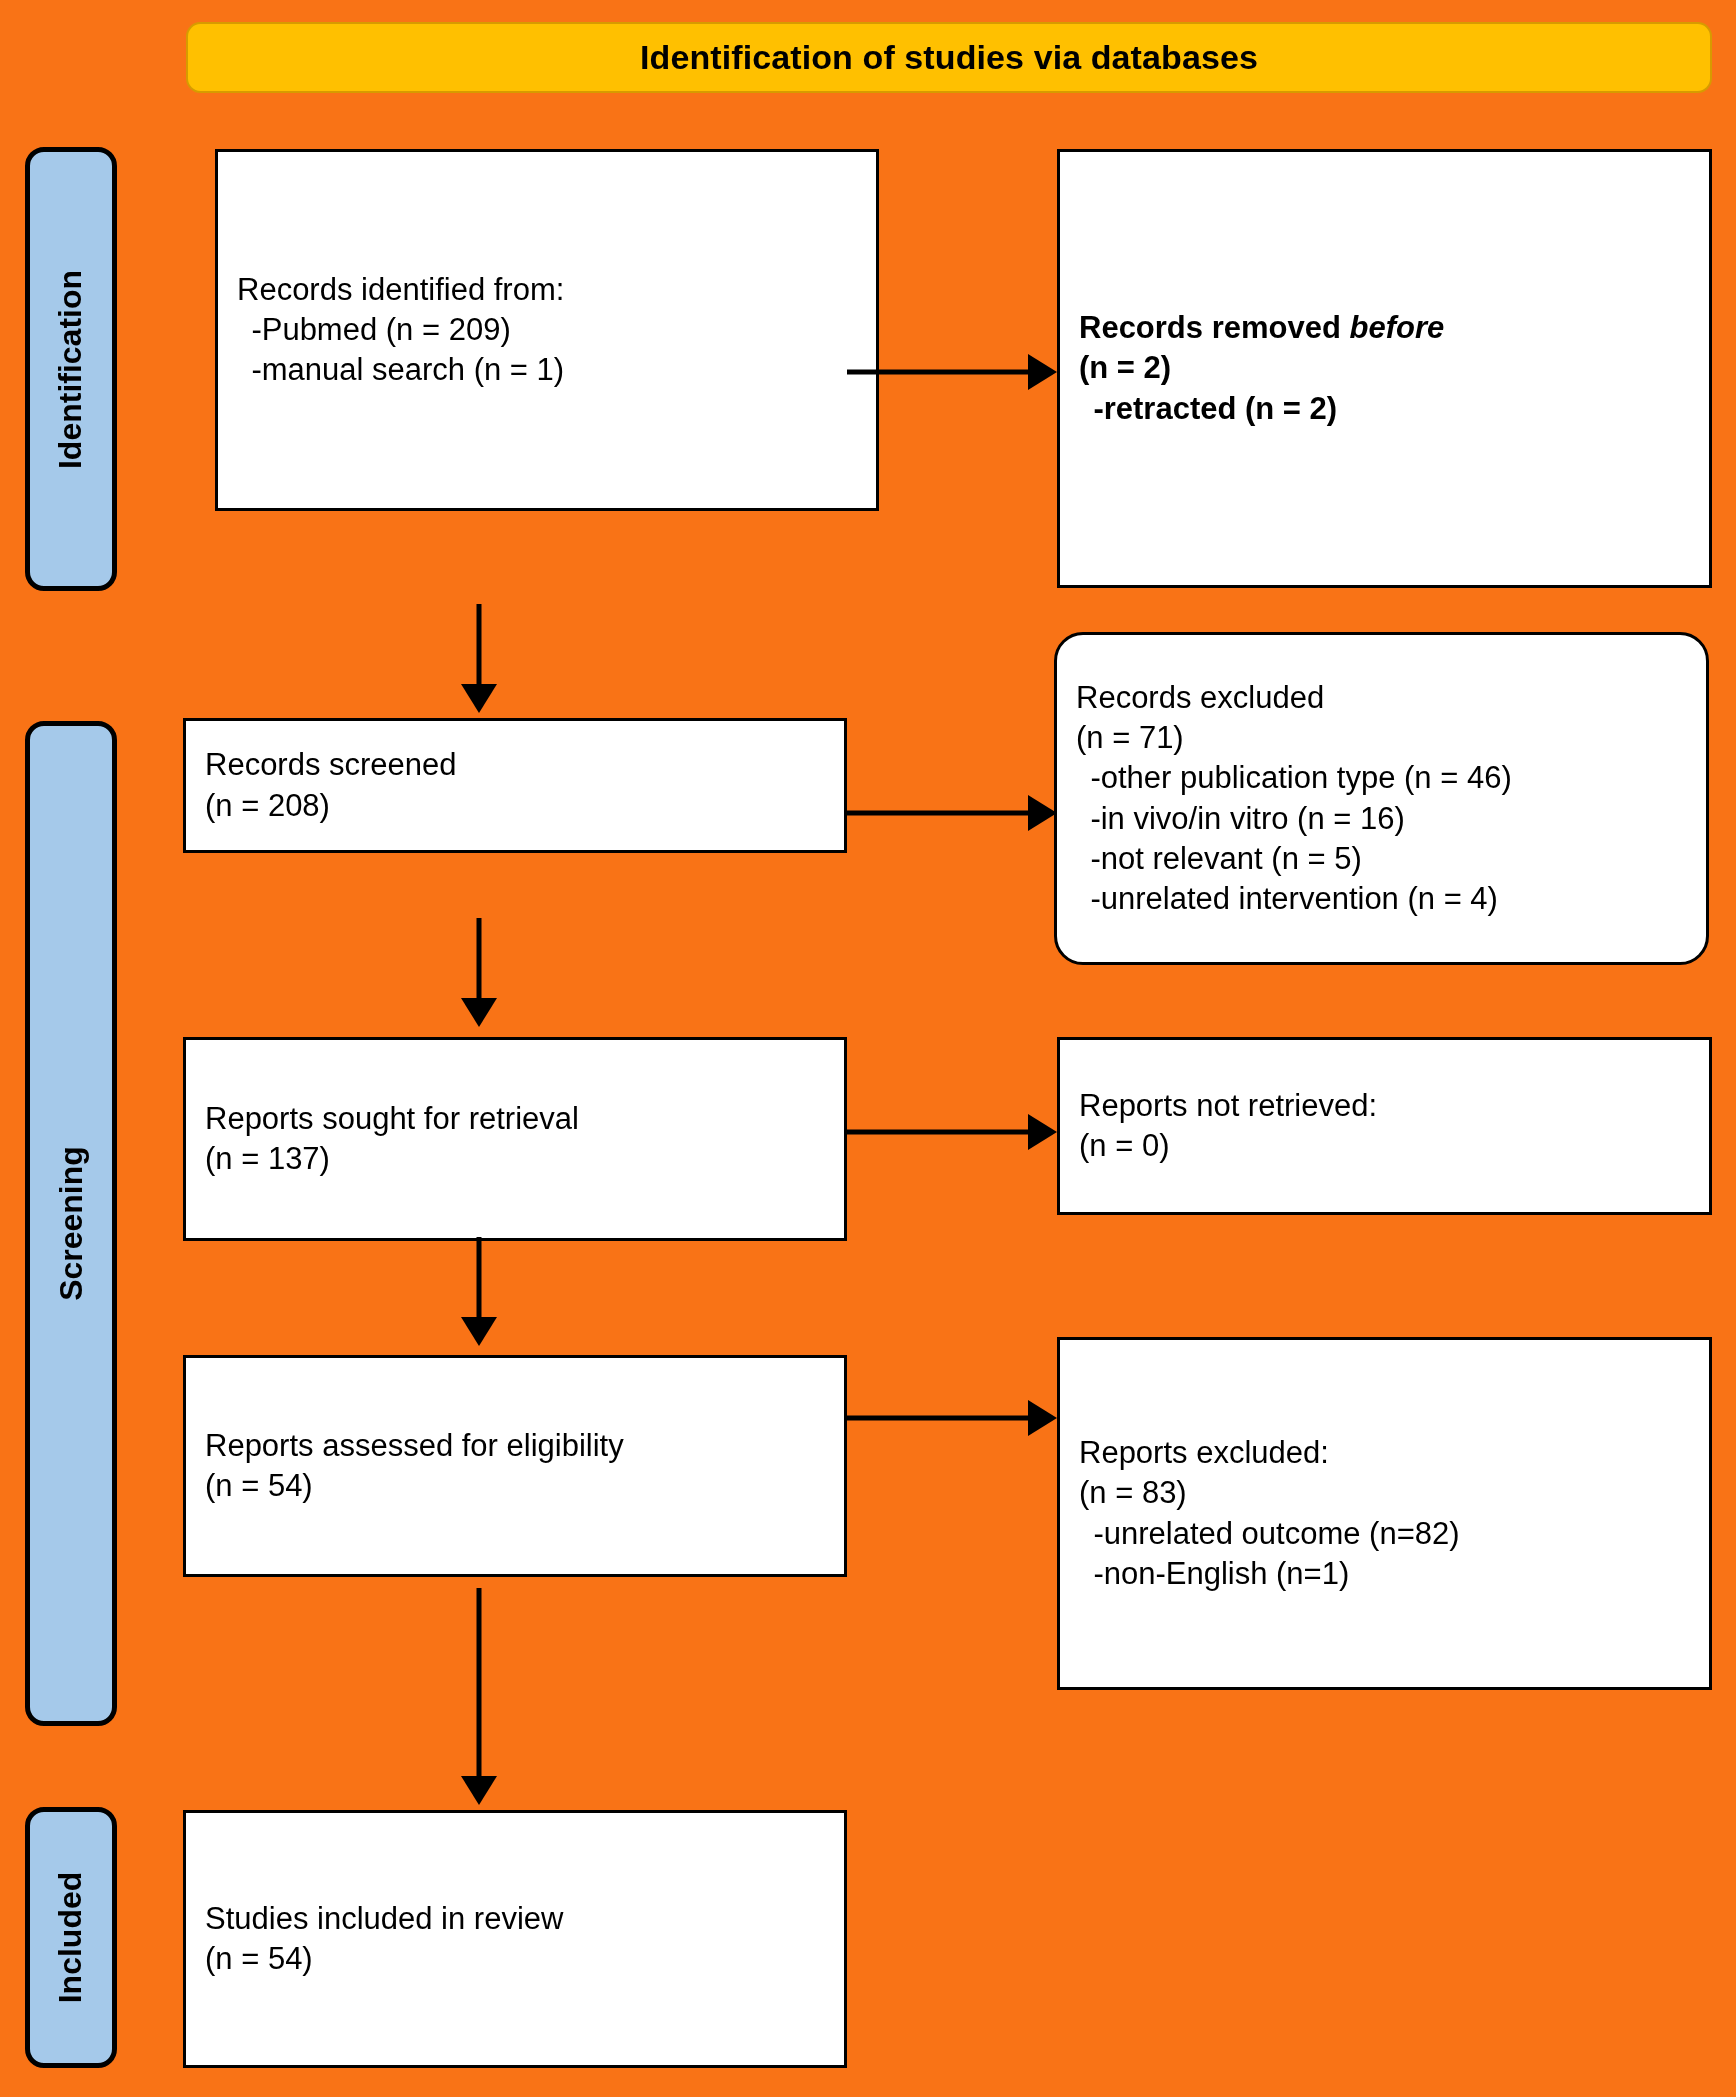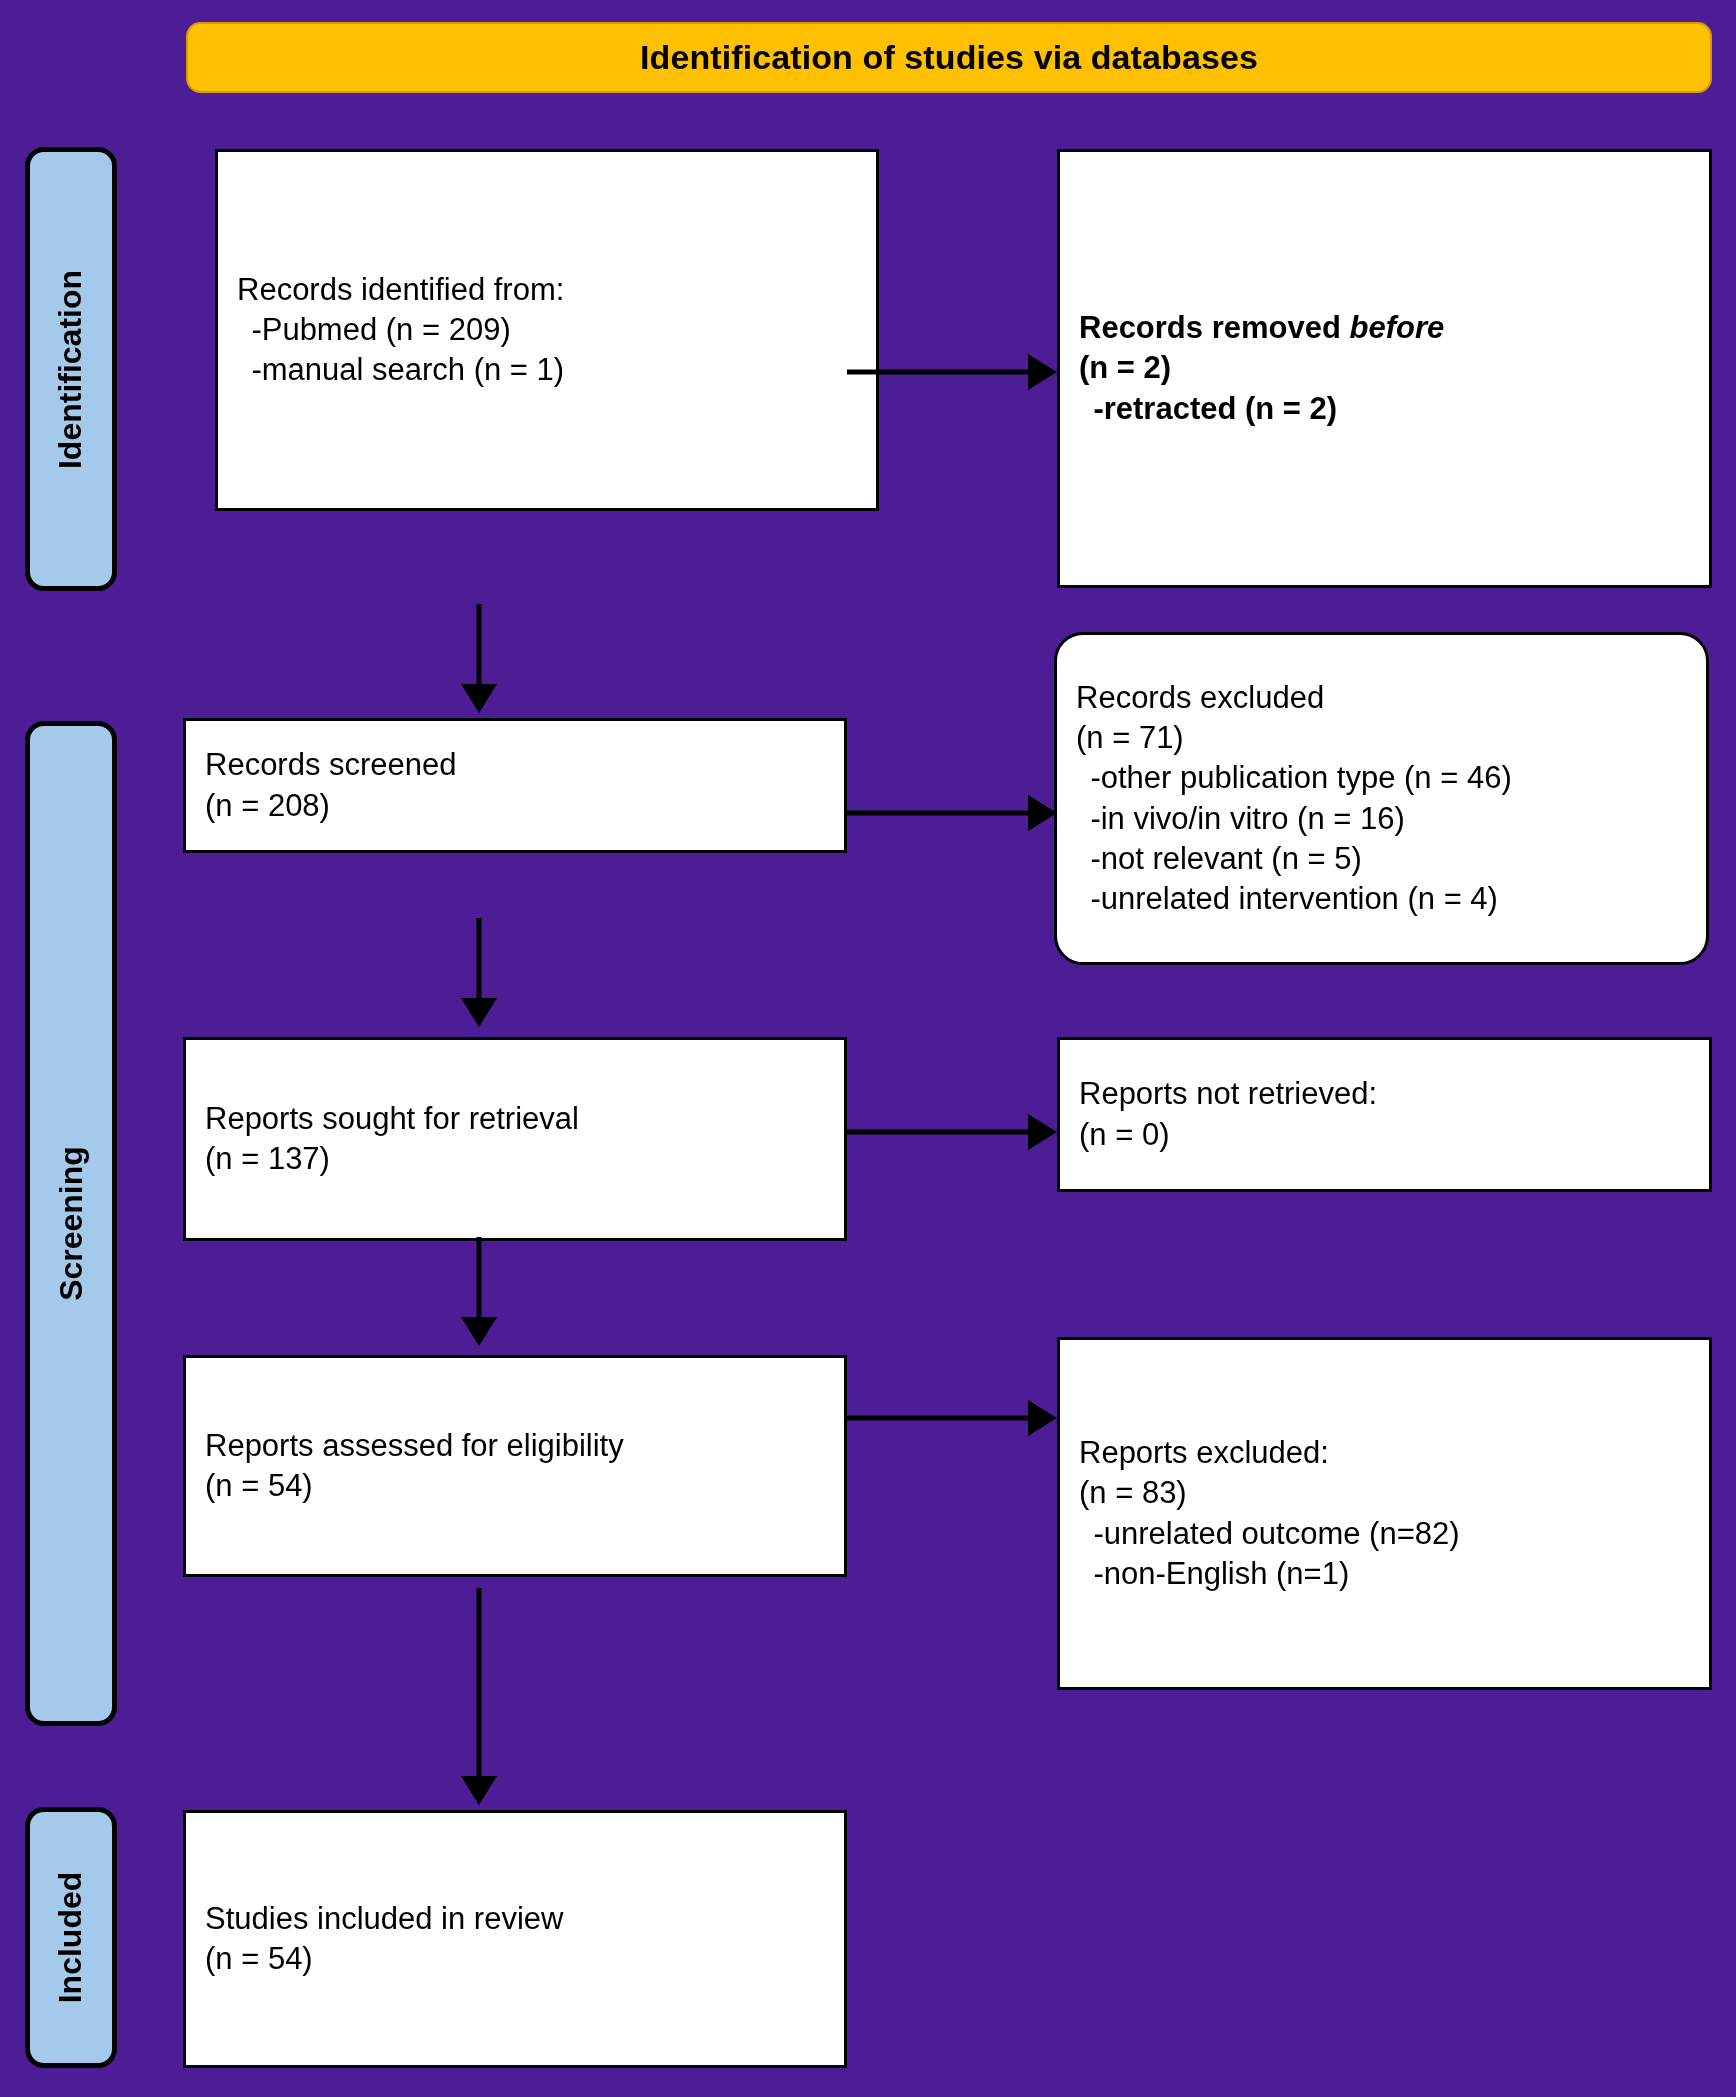--- a/index.html
+++ b/index.html
@@ -5,21 +5,21 @@
 <style>
   html, body {
     margin: 0;
     padding: 0;
     background: #ffffff;
   }
   #canvas {
     position: relative;
     width: 1737px;
     height: 2097px;
-    background: #4c1d95;
+    background: #f97316;
     font-family: "Liberation Sans", "DejaVu Sans", sans-serif;
     overflow: hidden;
   }
 
   
   .header-banner {
     position: absolute;
     left: 186px;
     top: 22px;
     width: 1526px;
@@ -204,21 +204,21 @@
       <span class="line">Reports sought for retrieval</span>
       <span class="line">(n = 137)</span>
     </div>
   </div>
 
   <div class="arrow-h" style="left:847px; top:1112px; width:210px; height:39px;">
     <div class="shaft" style="width:183px;"></div>
     <div class="head"></div>
   </div>
 
-  <div class="flow-box" style="left:1057px; top:1037px; width:655px; height:155px;">
+  <div class="flow-box" style="left:1057px; top:1037px; width:655px; height:178px;">
     <div class="box-text">
       <span class="line">Reports not retrieved:</span>
       <span class="line">(n = 0)</span>
     </div>
   </div>
 
   <div class="arrow-v" style="left:459px; top:1237px; width:39px; height:109px;">
     <div class="shaft" style="height:82px;"></div>
     <div class="head"></div>
   </div>

